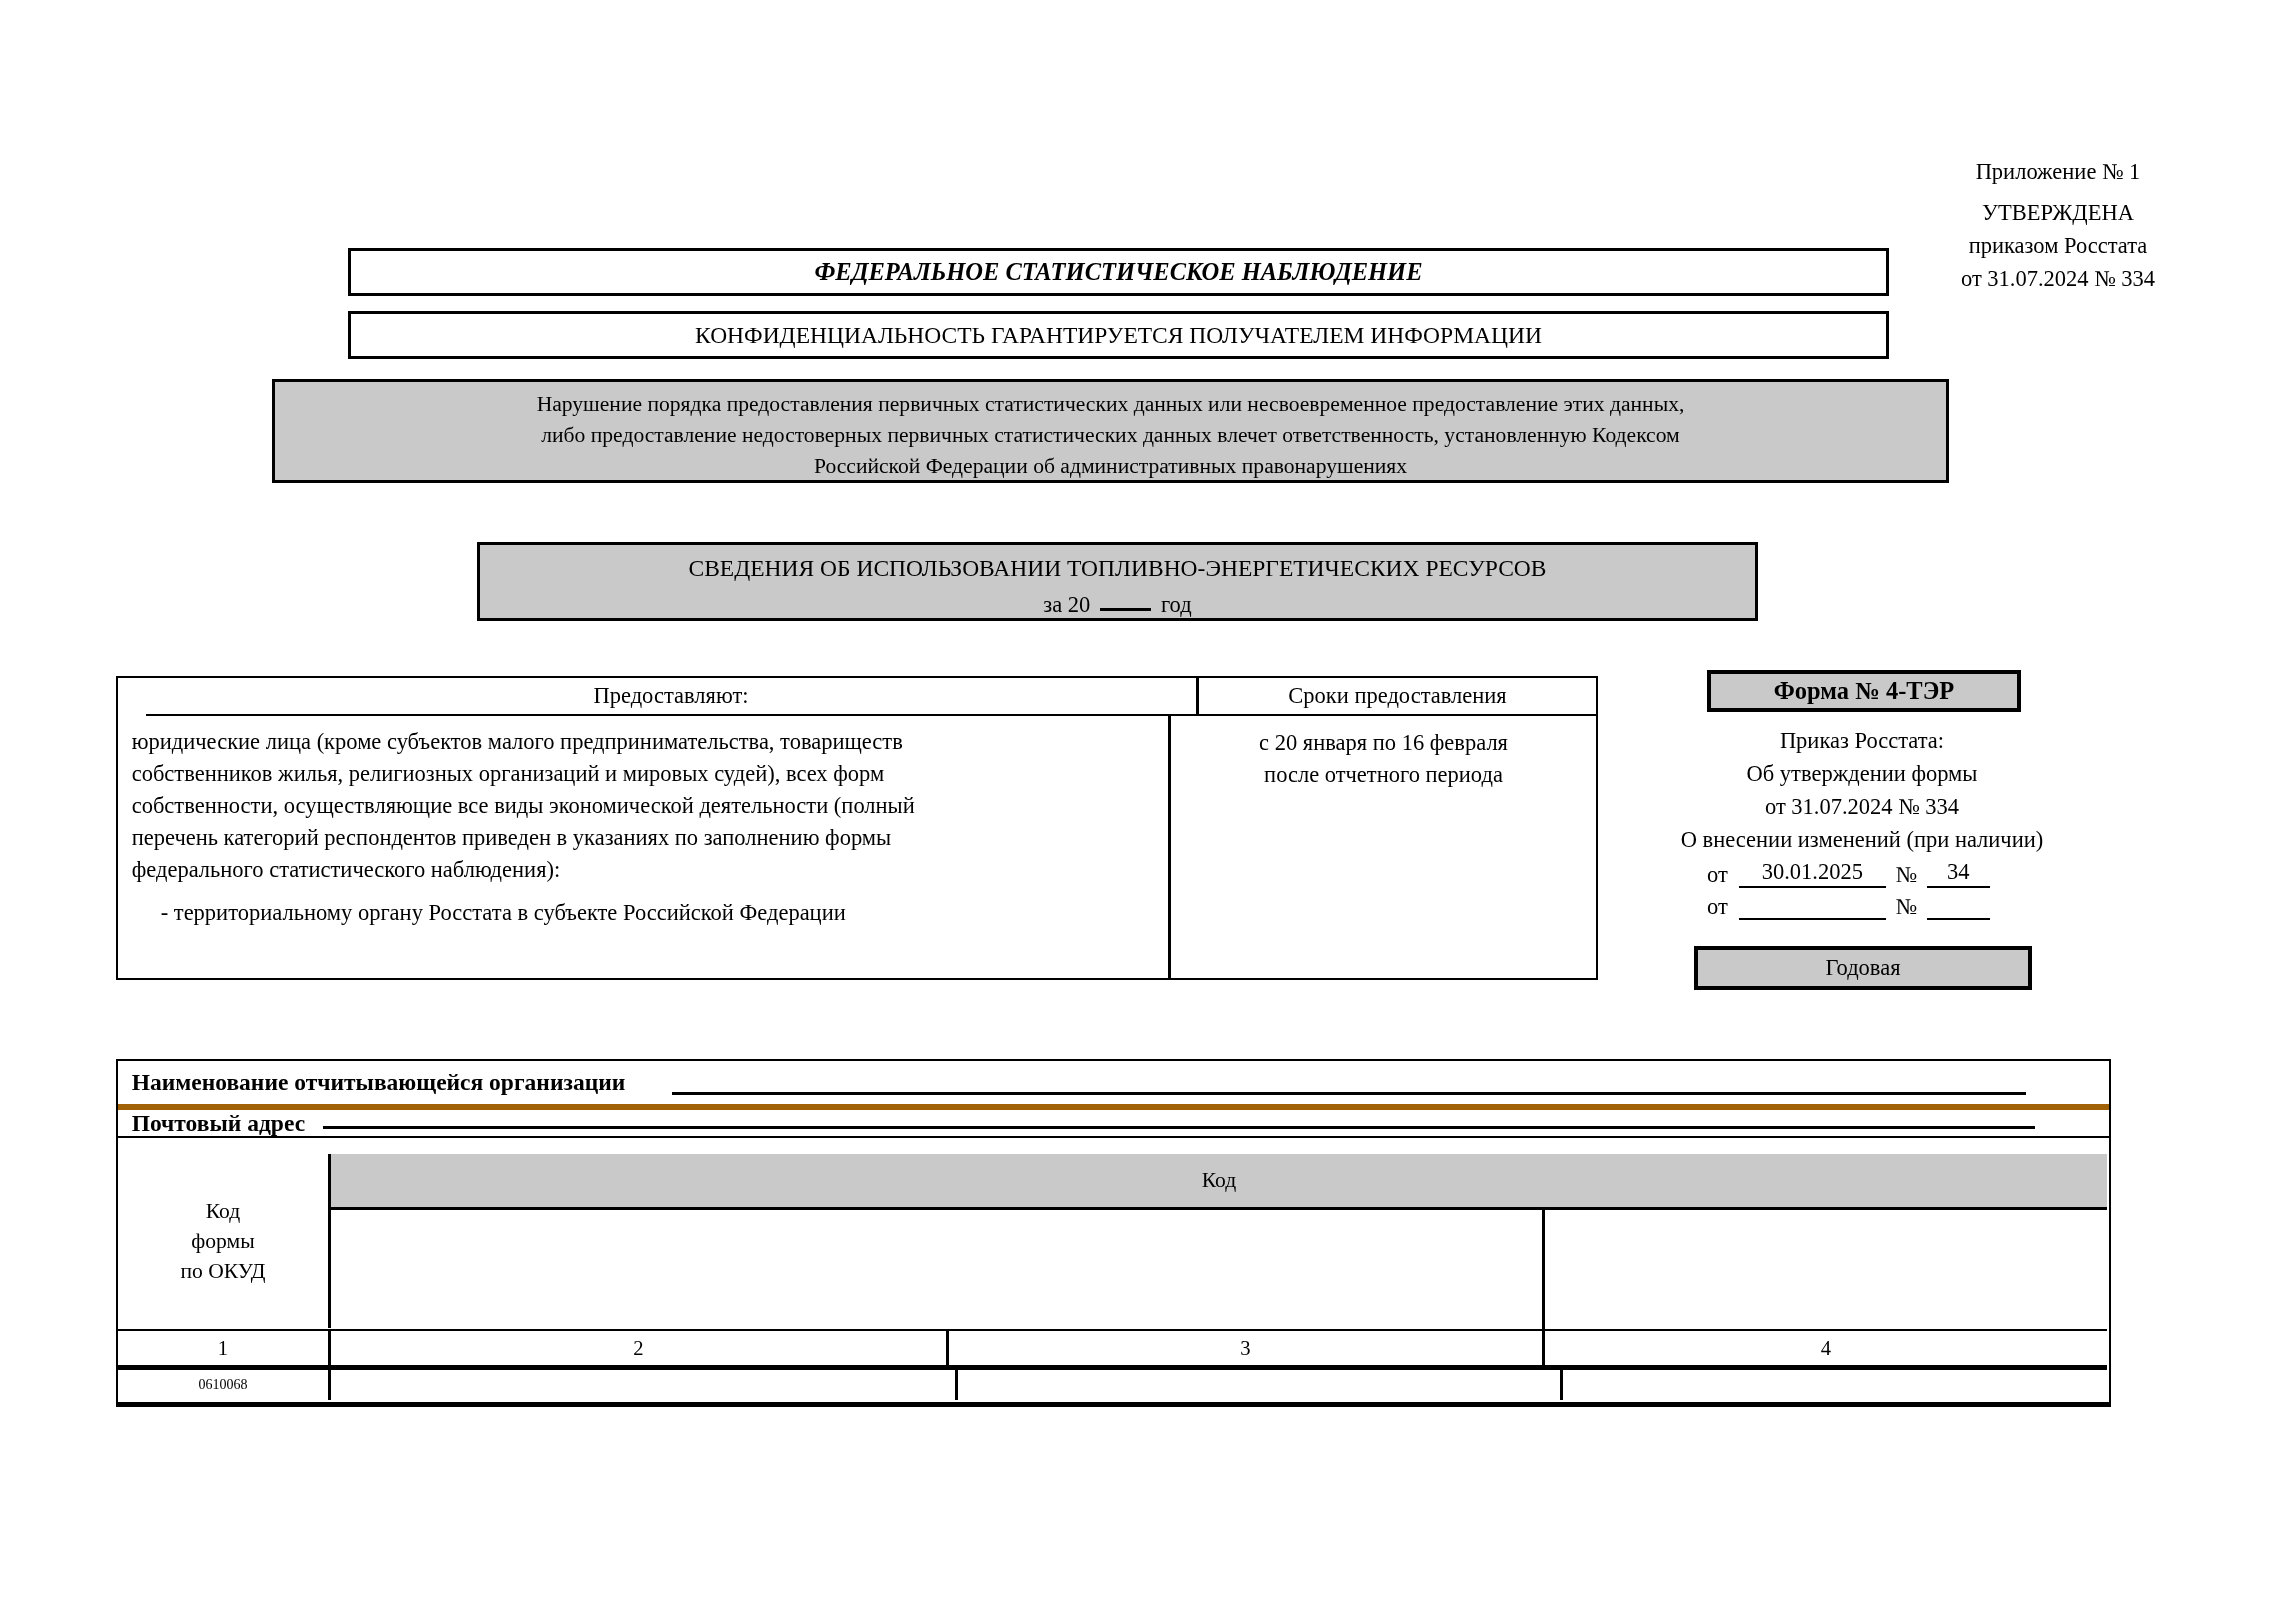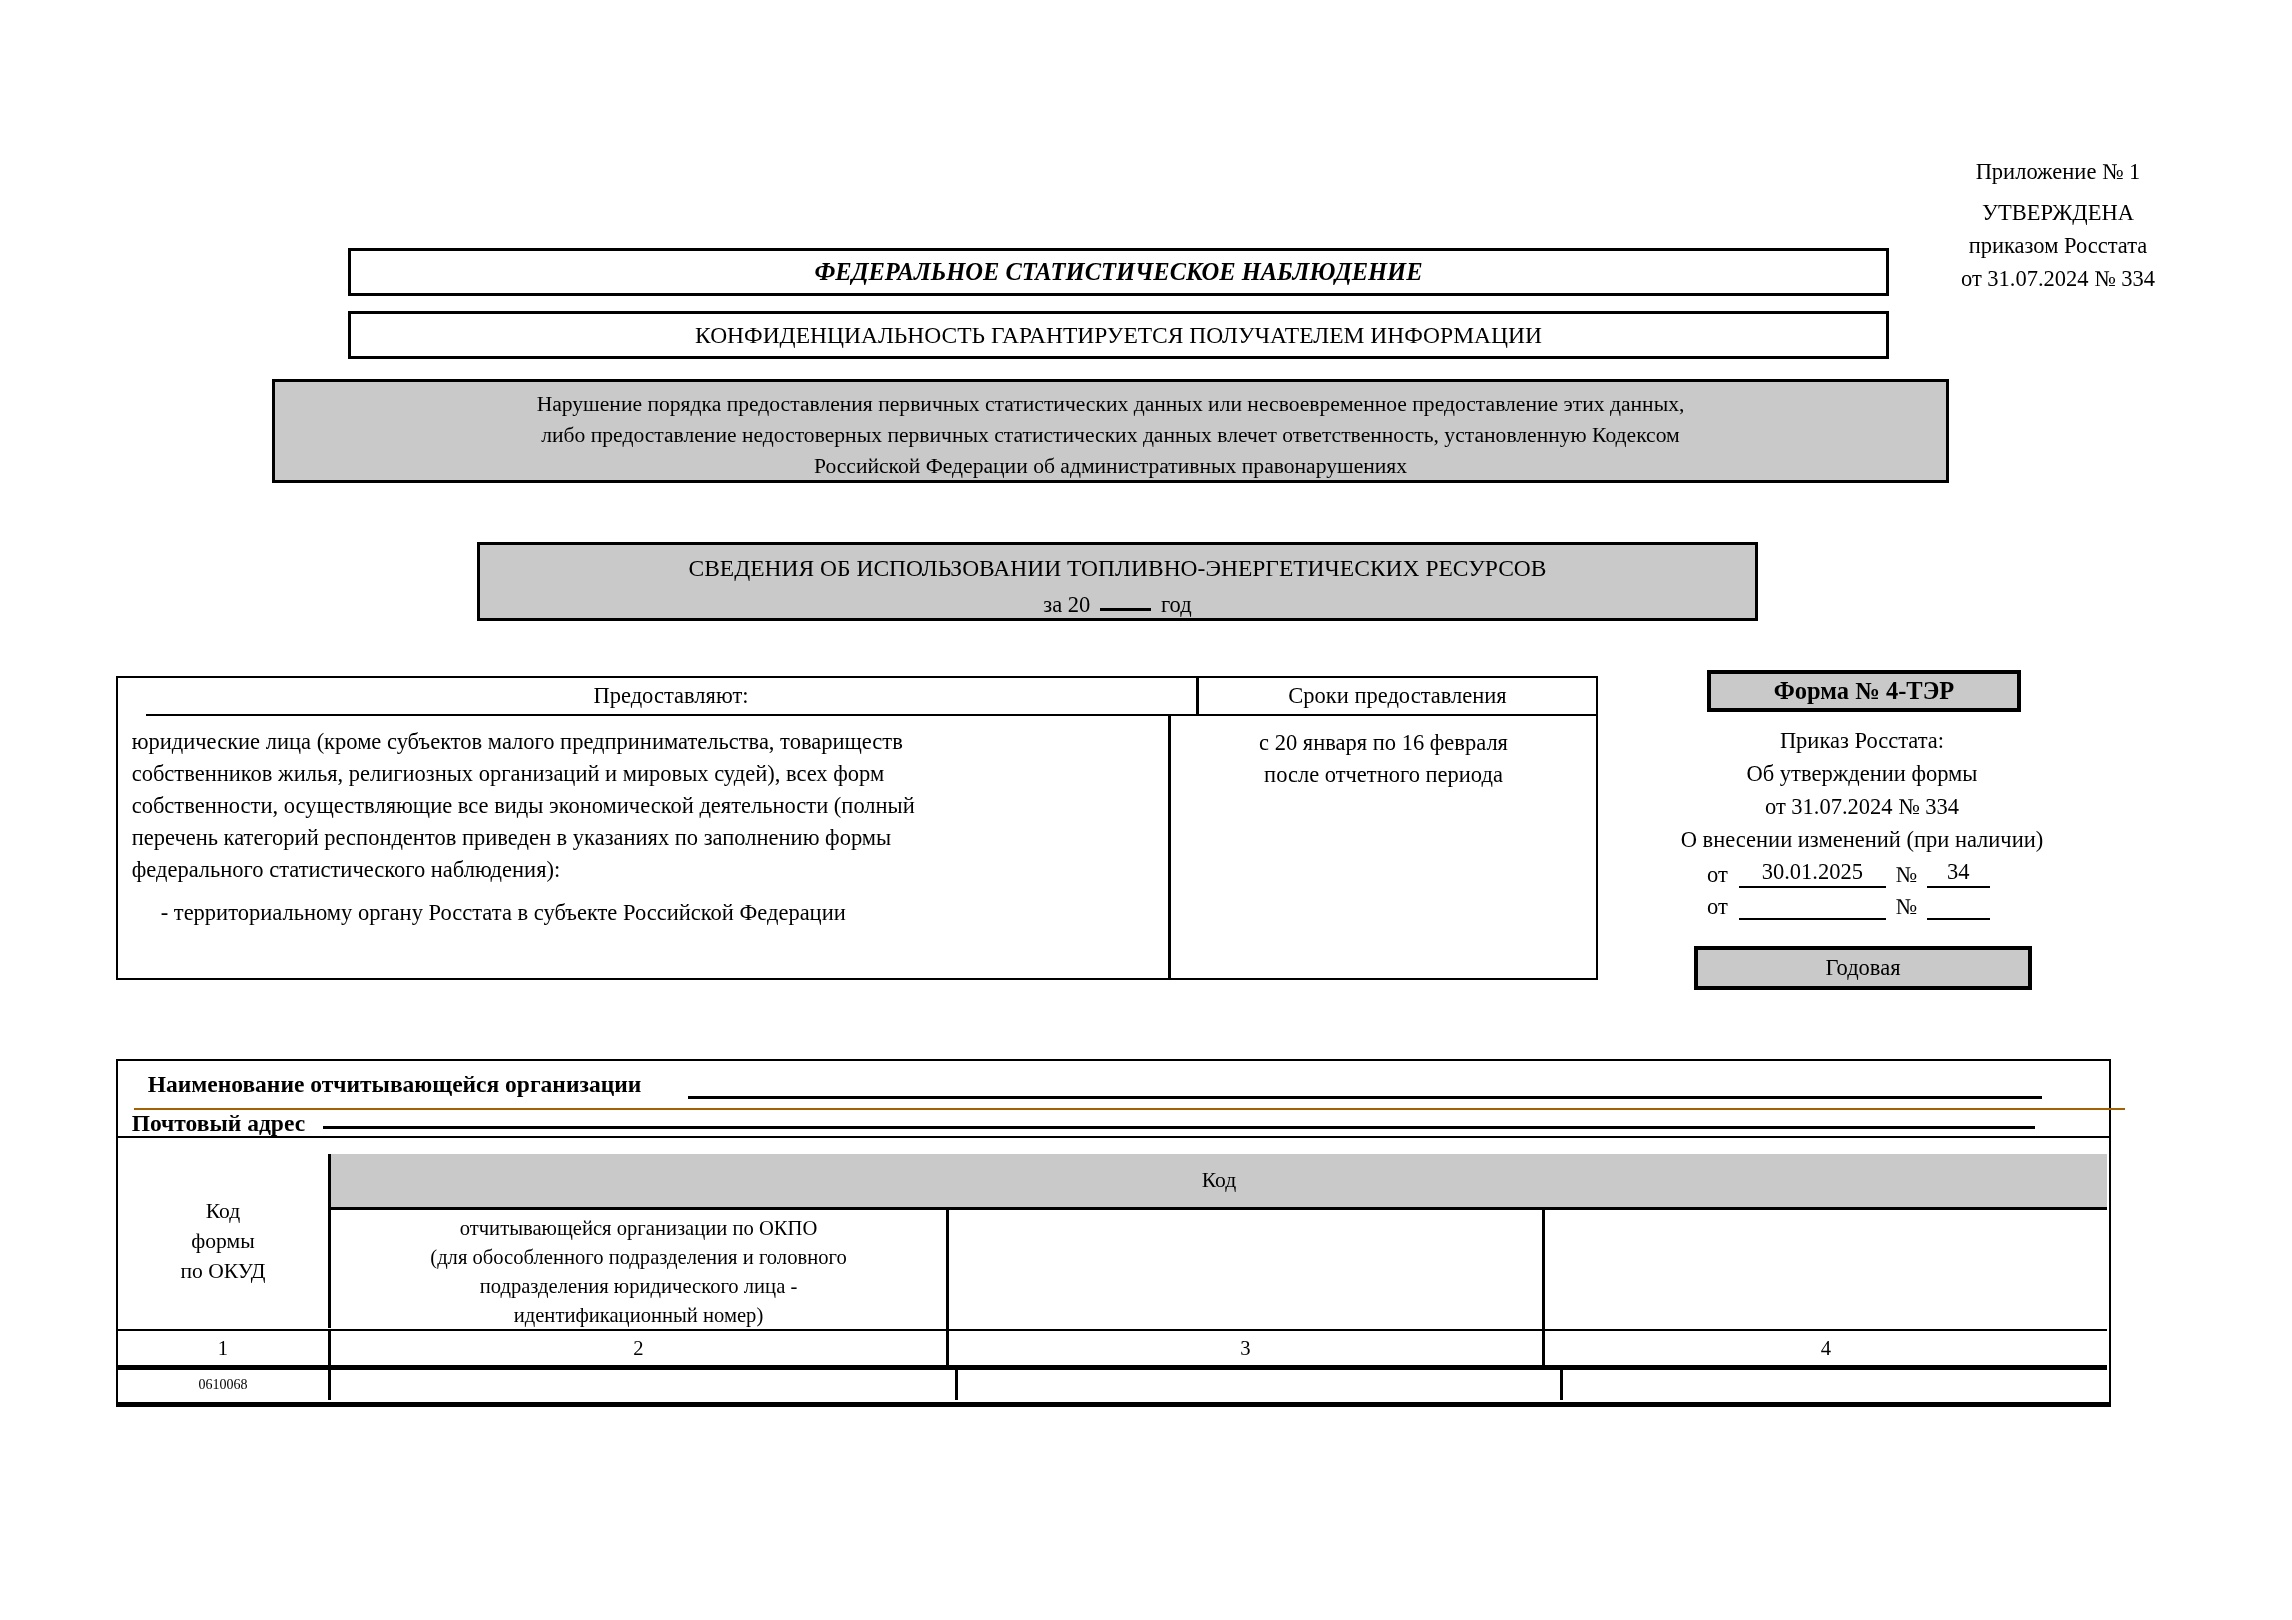--- a/index.html
+++ b/index.html
@@ -63,22 +63,22 @@
   .amend-date { width:147px; }
   .amend-no { margin:0 9.8px; }
   .amend-num { width:63px; }
   .god-badge { left:1694px; top:946px; width:338px; height:44px;
                border:4.9px solid #000; box-sizing:border-box; background:#c9c9c9;
                display:flex; align-items:center; justify-content:center; font-size:22.5px; }
 
   
   .orgtable { left:116px; top:1059px; width:1995px; height:348px;
               border:2.9px solid #000; border-bottom-width:5.9px; box-sizing:border-box; }
-  .org-row1 { position:absolute; left:16px; top:0; width:100%; height:49px;
-              box-sizing:border-box; border-bottom:2px solid #a16207;
+  .org-row1 { position:absolute; left:0; top:0; width:100%; height:49px;
+              box-sizing:border-box; border-bottom:6px solid #a16207;
               display:flex; align-items:center; padding-left:13.7px; }
   .org-row2 { position:absolute; left:0; top:49px; width:100%; height:28px;
               box-sizing:border-box; border-bottom:2.9px solid #000;
               display:flex; align-items:center; padding-left:13.7px; }
   .org-label { font-weight:bold; font-size:23.5px; white-space:nowrap; }
   .fill-line { flex:1; border-bottom:3.9px solid #000; align-self:flex-end; }
   .fill1 { margin-left:47px; margin-right:83px; margin-bottom:8.8px; }
   .fill2 { margin-left:17.6px; margin-right:74px; margin-bottom:6.9px; }
 
   .cell-okud { position:absolute; left:0; top:93px; width:213px; height:174px;
@@ -202,26 +202,20 @@
     <div class="cell-okud">
       <div>Код</div>
       <div>формы</div>
       <div>по ОКУД</div>
     </div>
 
     <div class="cell-kod">
       <span>Код</span>
     </div>
 
-    <div class="cell-okpo">
-      <div>отчитывающейся организации по ОКПО</div>
-      <div>(для обособленного подразделения и головного</div>
-      <div>подразделения юридического лица -</div>
-      <div>идентификационный номер)</div>
-    </div>
 
     <div class="cell-h3"></div>
     <div class="cell-h4"></div>
 
     <div class="row-nums">
       <div class="gcell gc1">1</div>
       <div class="gcell gc2">2</div>
       <div class="gcell gc3">3</div>
       <div class="gcell gc4">4</div>
     </div>

